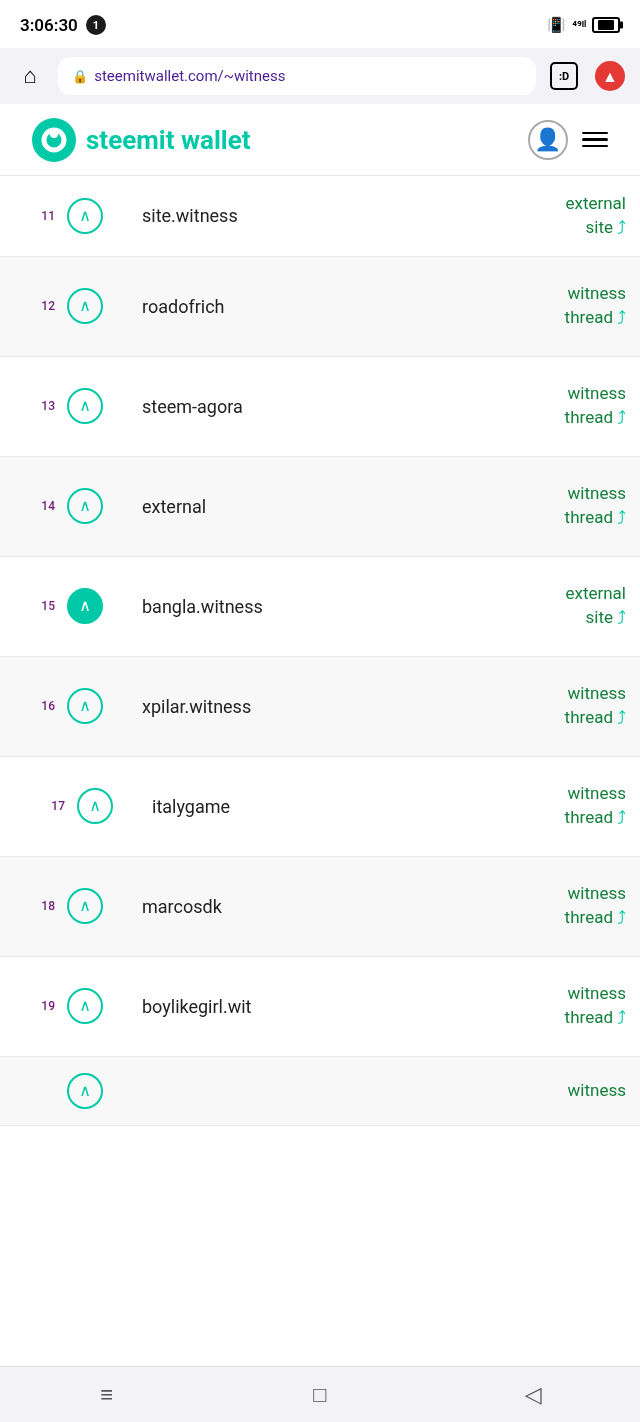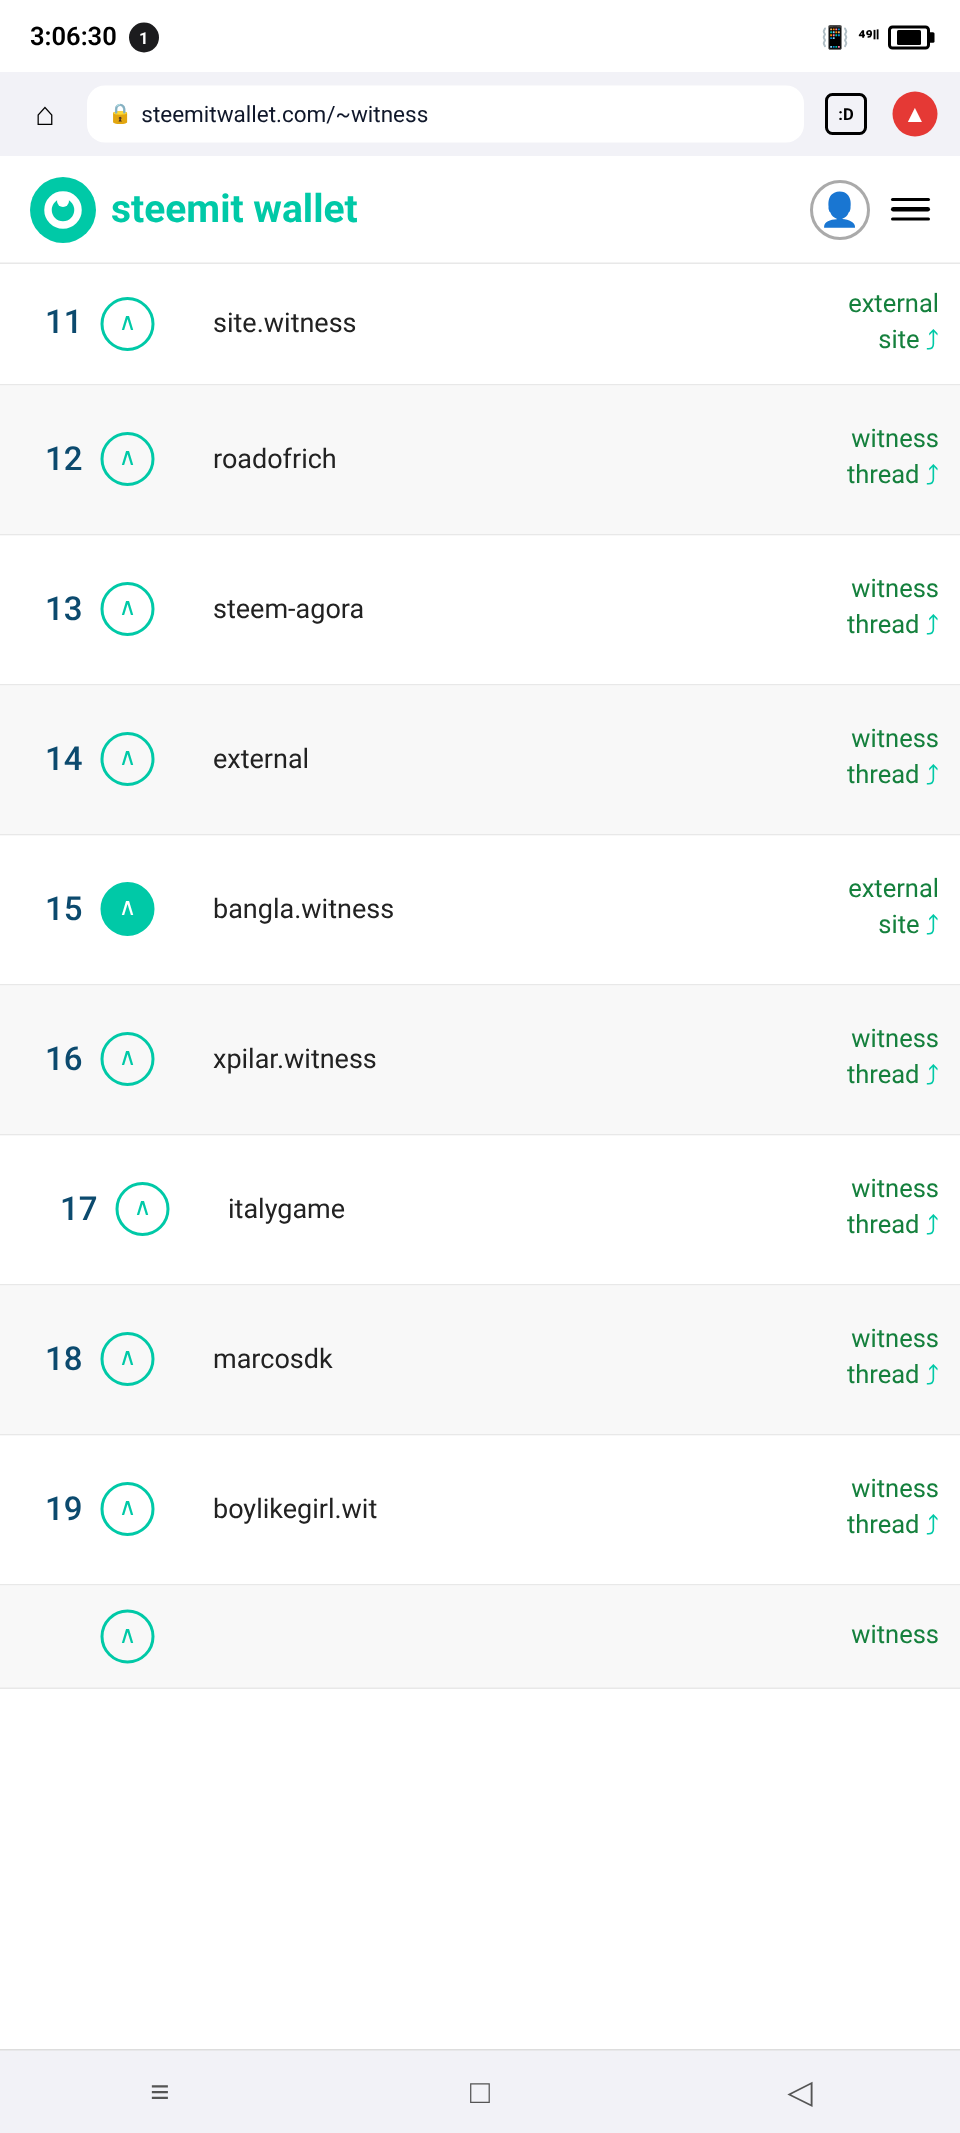--- a/index.html
+++ b/index.html
@@ -105,21 +105,21 @@
       align-items: center;
       gap: 6px;
       height: 38px;
     }
     .browser-lock-icon {
       font-size: 13px;
       color: #666;
     }
     .browser-url-text {
       font-size: 15px;
-      color: #0f172a;
+      color: #4c1d95;
       flex: 1;
     }
     .browser-tab-btn {
       display: flex;
       align-items: center;
       justify-content: center;
       width: 36px;
       height: 36px;
     }
     .browser-tab-icon {
@@ -150,21 +150,21 @@
       justify-content: center;
       color: #fff;
       font-size: 16px;
     }
 
     
     .app-header {
       display: flex;
       align-items: center;
       justify-content: space-between;
-      padding: 16px 20px;
+      padding: 16px 32px;
       background: #fff;
       border-bottom: 1px solid #e8e8e8;
       height: 72px;
     }
     .app-logo {
       display: flex;
       align-items: center;
       gap: 10px;
     }
     .logo-icon {
@@ -228,23 +228,23 @@
     .col-rank {
       width: 130px;
       min-width: 130px;
       display: flex;
       align-items: center;
       justify-content: center;
       gap: 12px;
       padding: 16px 10px;
     }
     .rank-number {
-      font-size: 22px;
+      font-size: 12px;
       font-weight: 500;
-      color: #0c4a6e;
+      color: #701a75;
       min-width: 28px;
       text-align: right;
     }
     .vote-btn {
       width: 36px;
       height: 36px;
       border-radius: 50%;
       border: 2px solid #00c9a7;
       background: transparent;
       display: flex;

